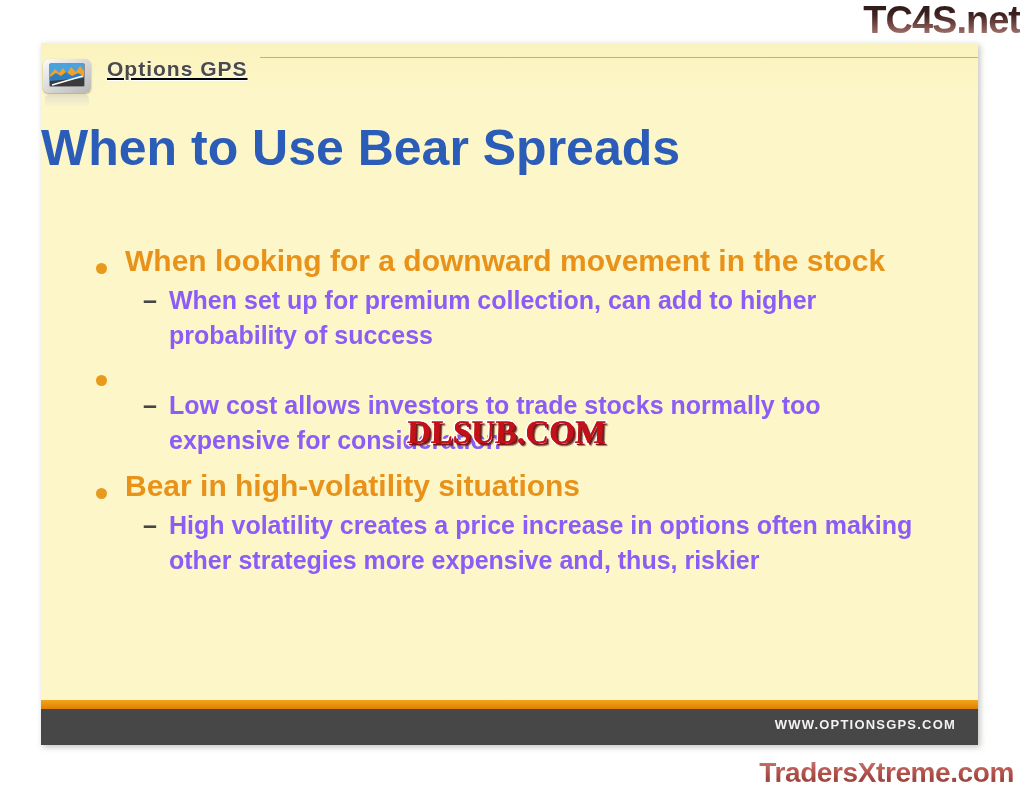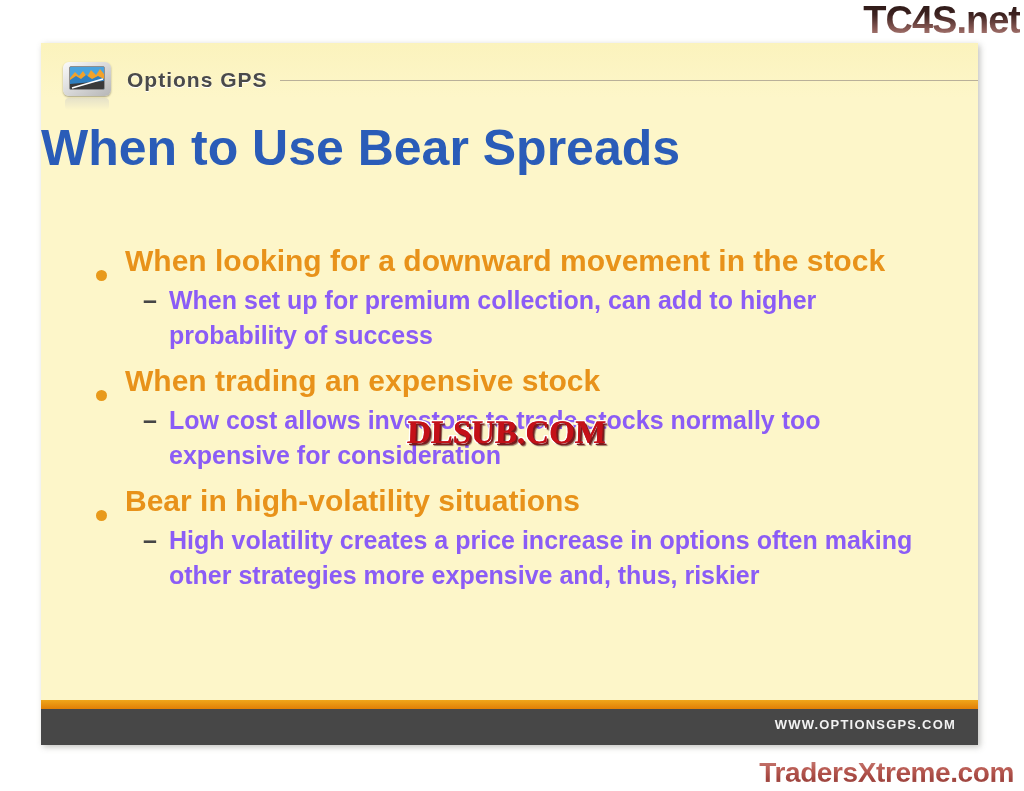--- a/index.html
+++ b/index.html
@@ -62,23 +62,22 @@
     pointer-events: none;
   }
 
   
   .slide-header {
     position: absolute;
     left: 0; top: 14px;
     width: 100%;
     height: 46px;
     display: flex;
-    align-items: center;
-    padding-left: 20px;
     box-sizing: border-box;
+    text-decoration: underline;
   }
   .gps-logo {
     width: 52px;
     height: 40px;
     position: relative;
     flex: 0 0 auto;
   }
   .gps-body {
     position: absolute;
     left: 2px; top: 2px;
@@ -138,21 +137,21 @@
 
   
   .body-area {
     position: absolute;
     left: 55px;
     top: 198px;
     width: 845px;
   }
   .lvl1 {
     display: flex;
-    align-items: flex-end;
+    align-items: center;
     margin-bottom: 2px;
   }
   .lvl1 .dot {
     flex: 0 0 auto;
     width: 11px;
     height: 11px;
     border-radius: 50%;
     background: #e89a1c;
     margin: 14px 18px 0 0;
   }
@@ -311,21 +310,20 @@
       <div class="dot"></div>
       <div class="txt">When looking for a downward movement in the stock</div>
     </div>
     <div class="lvl2">
       <div class="dash">–</div>
       <div class="txt">When set up for premium collection, can add to higher probability of success</div>
     </div>
 
     <div class="lvl1">
       <div class="dot"></div>
-      <div class="txt">When trading an expensive stock</div>
     </div>
     <div class="lvl2">
       <div class="dash">–</div>
       <div class="txt">Low cost allows investors to trade stocks normally too expensive for consideration</div>
     </div>
 
     <div class="lvl1">
       <div class="dot"></div>
       <div class="txt">Bear in high-volatility situations</div>
     </div>

